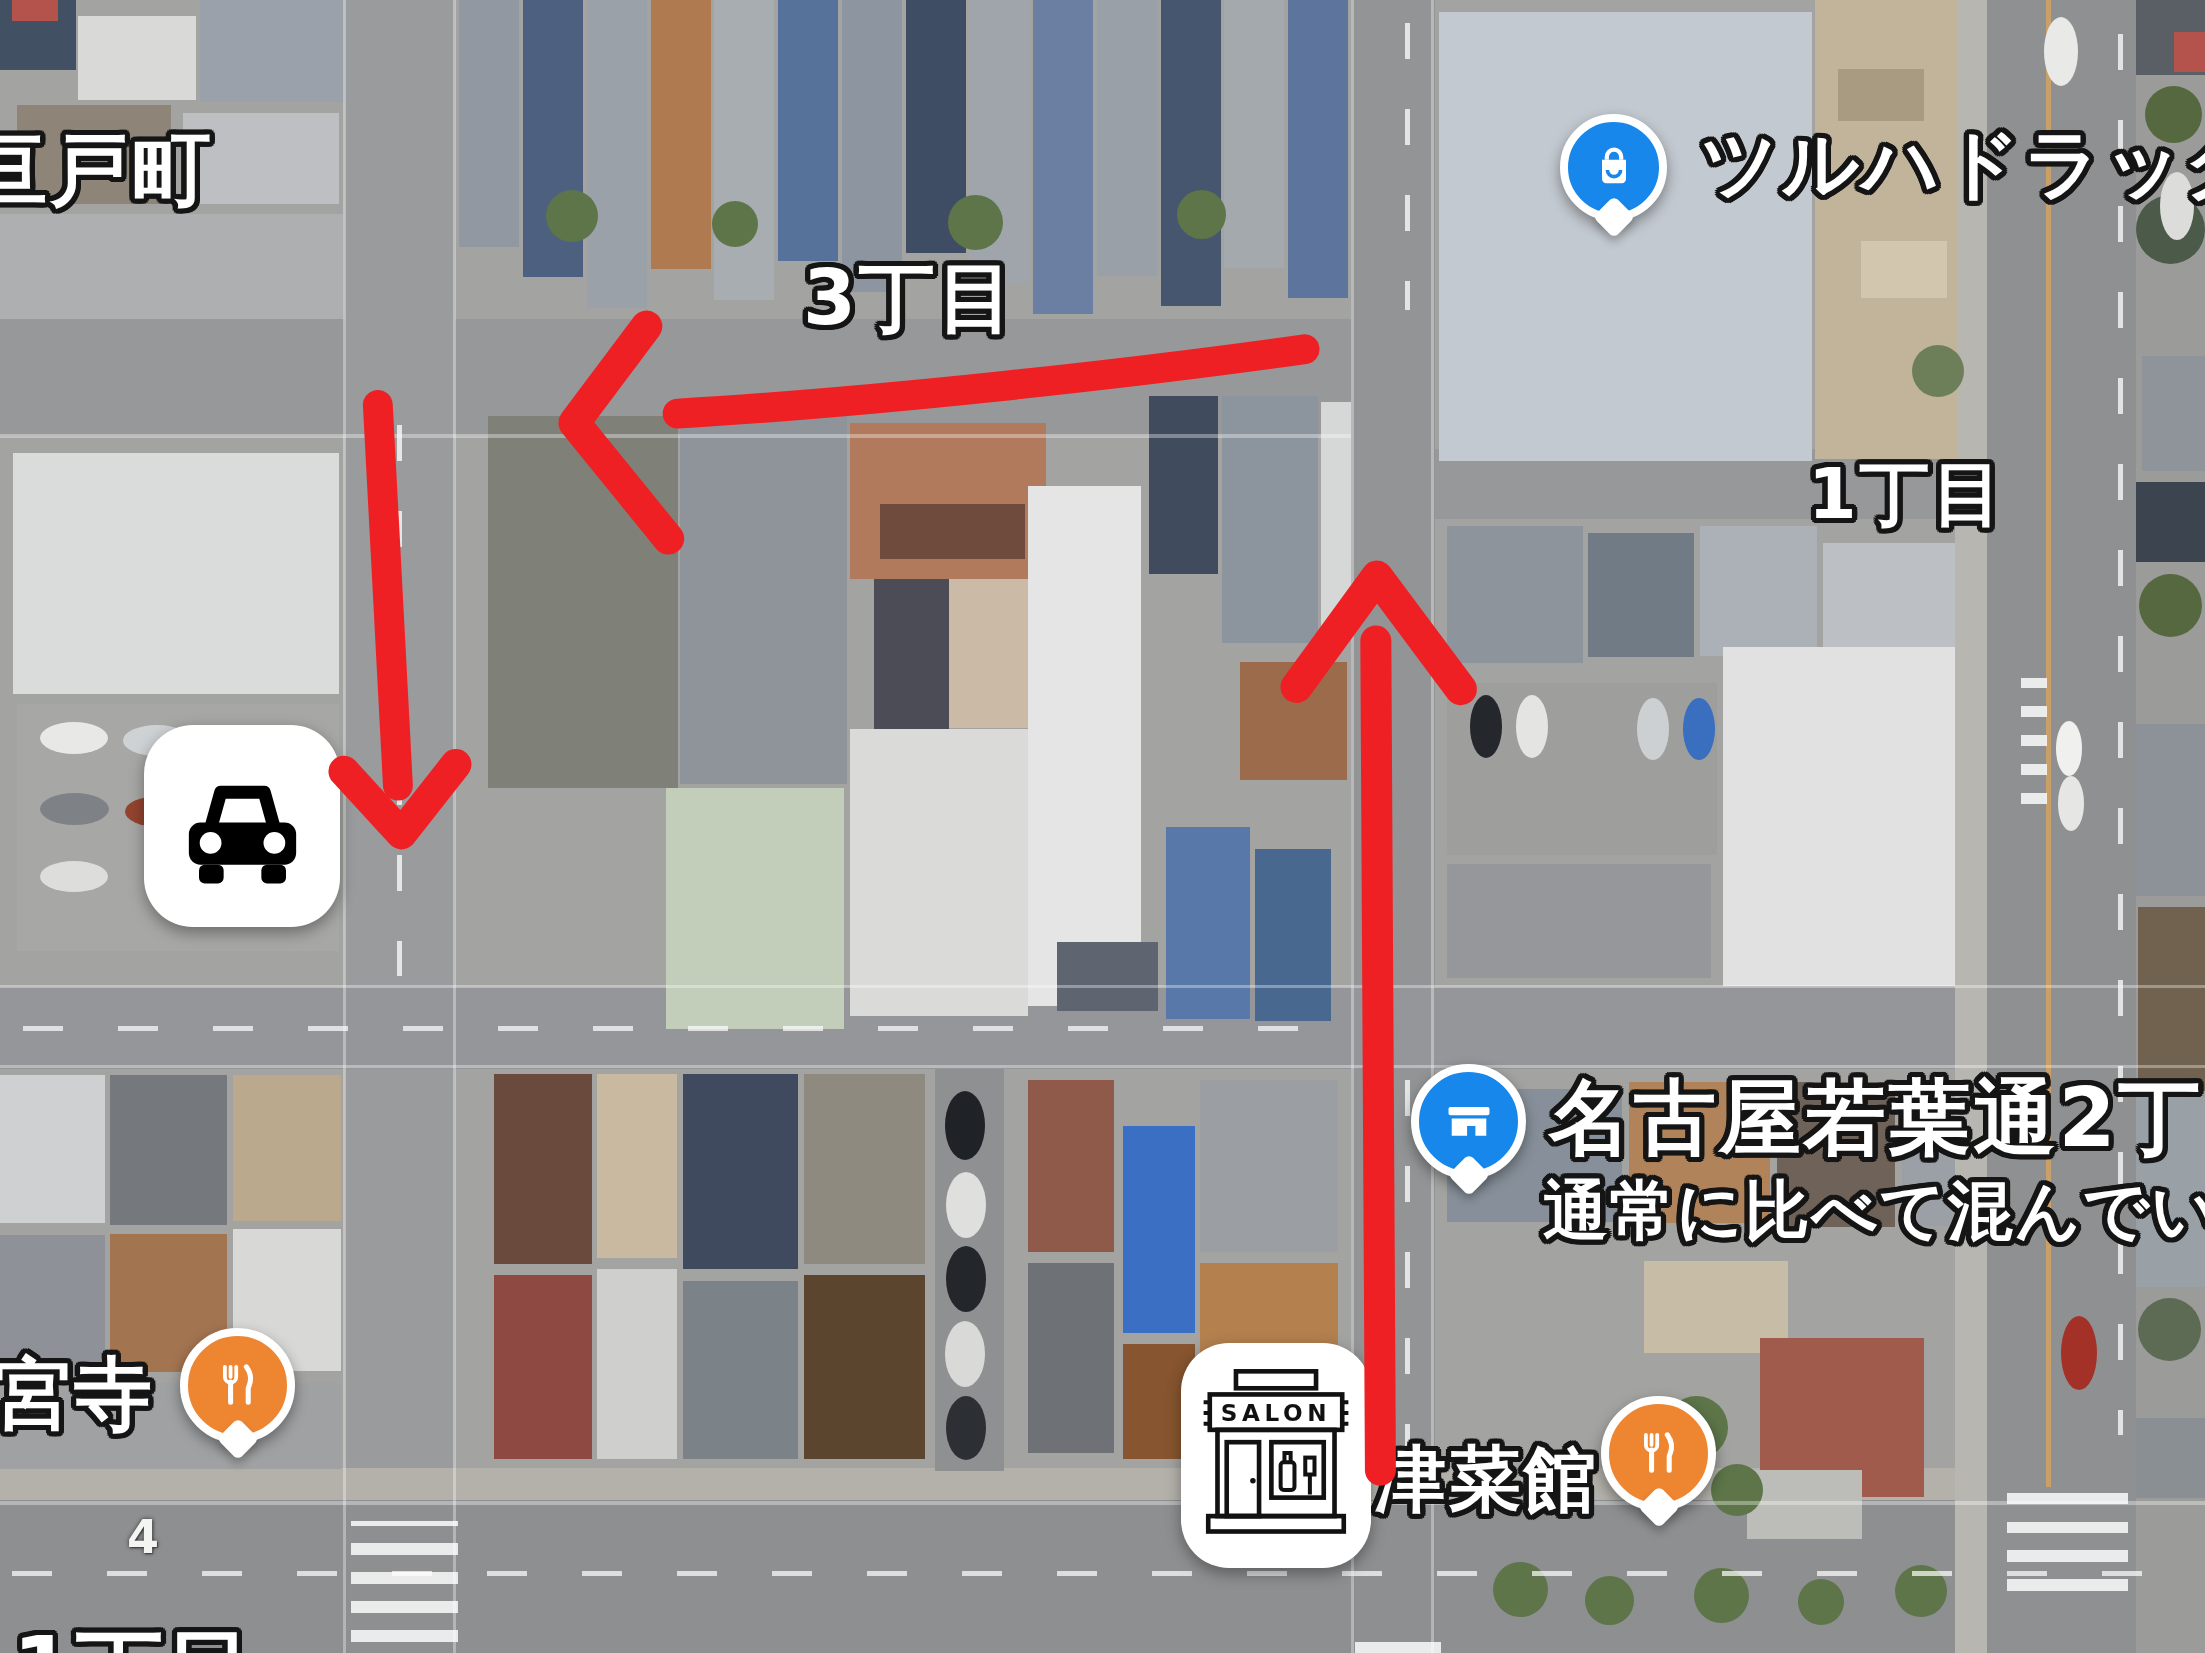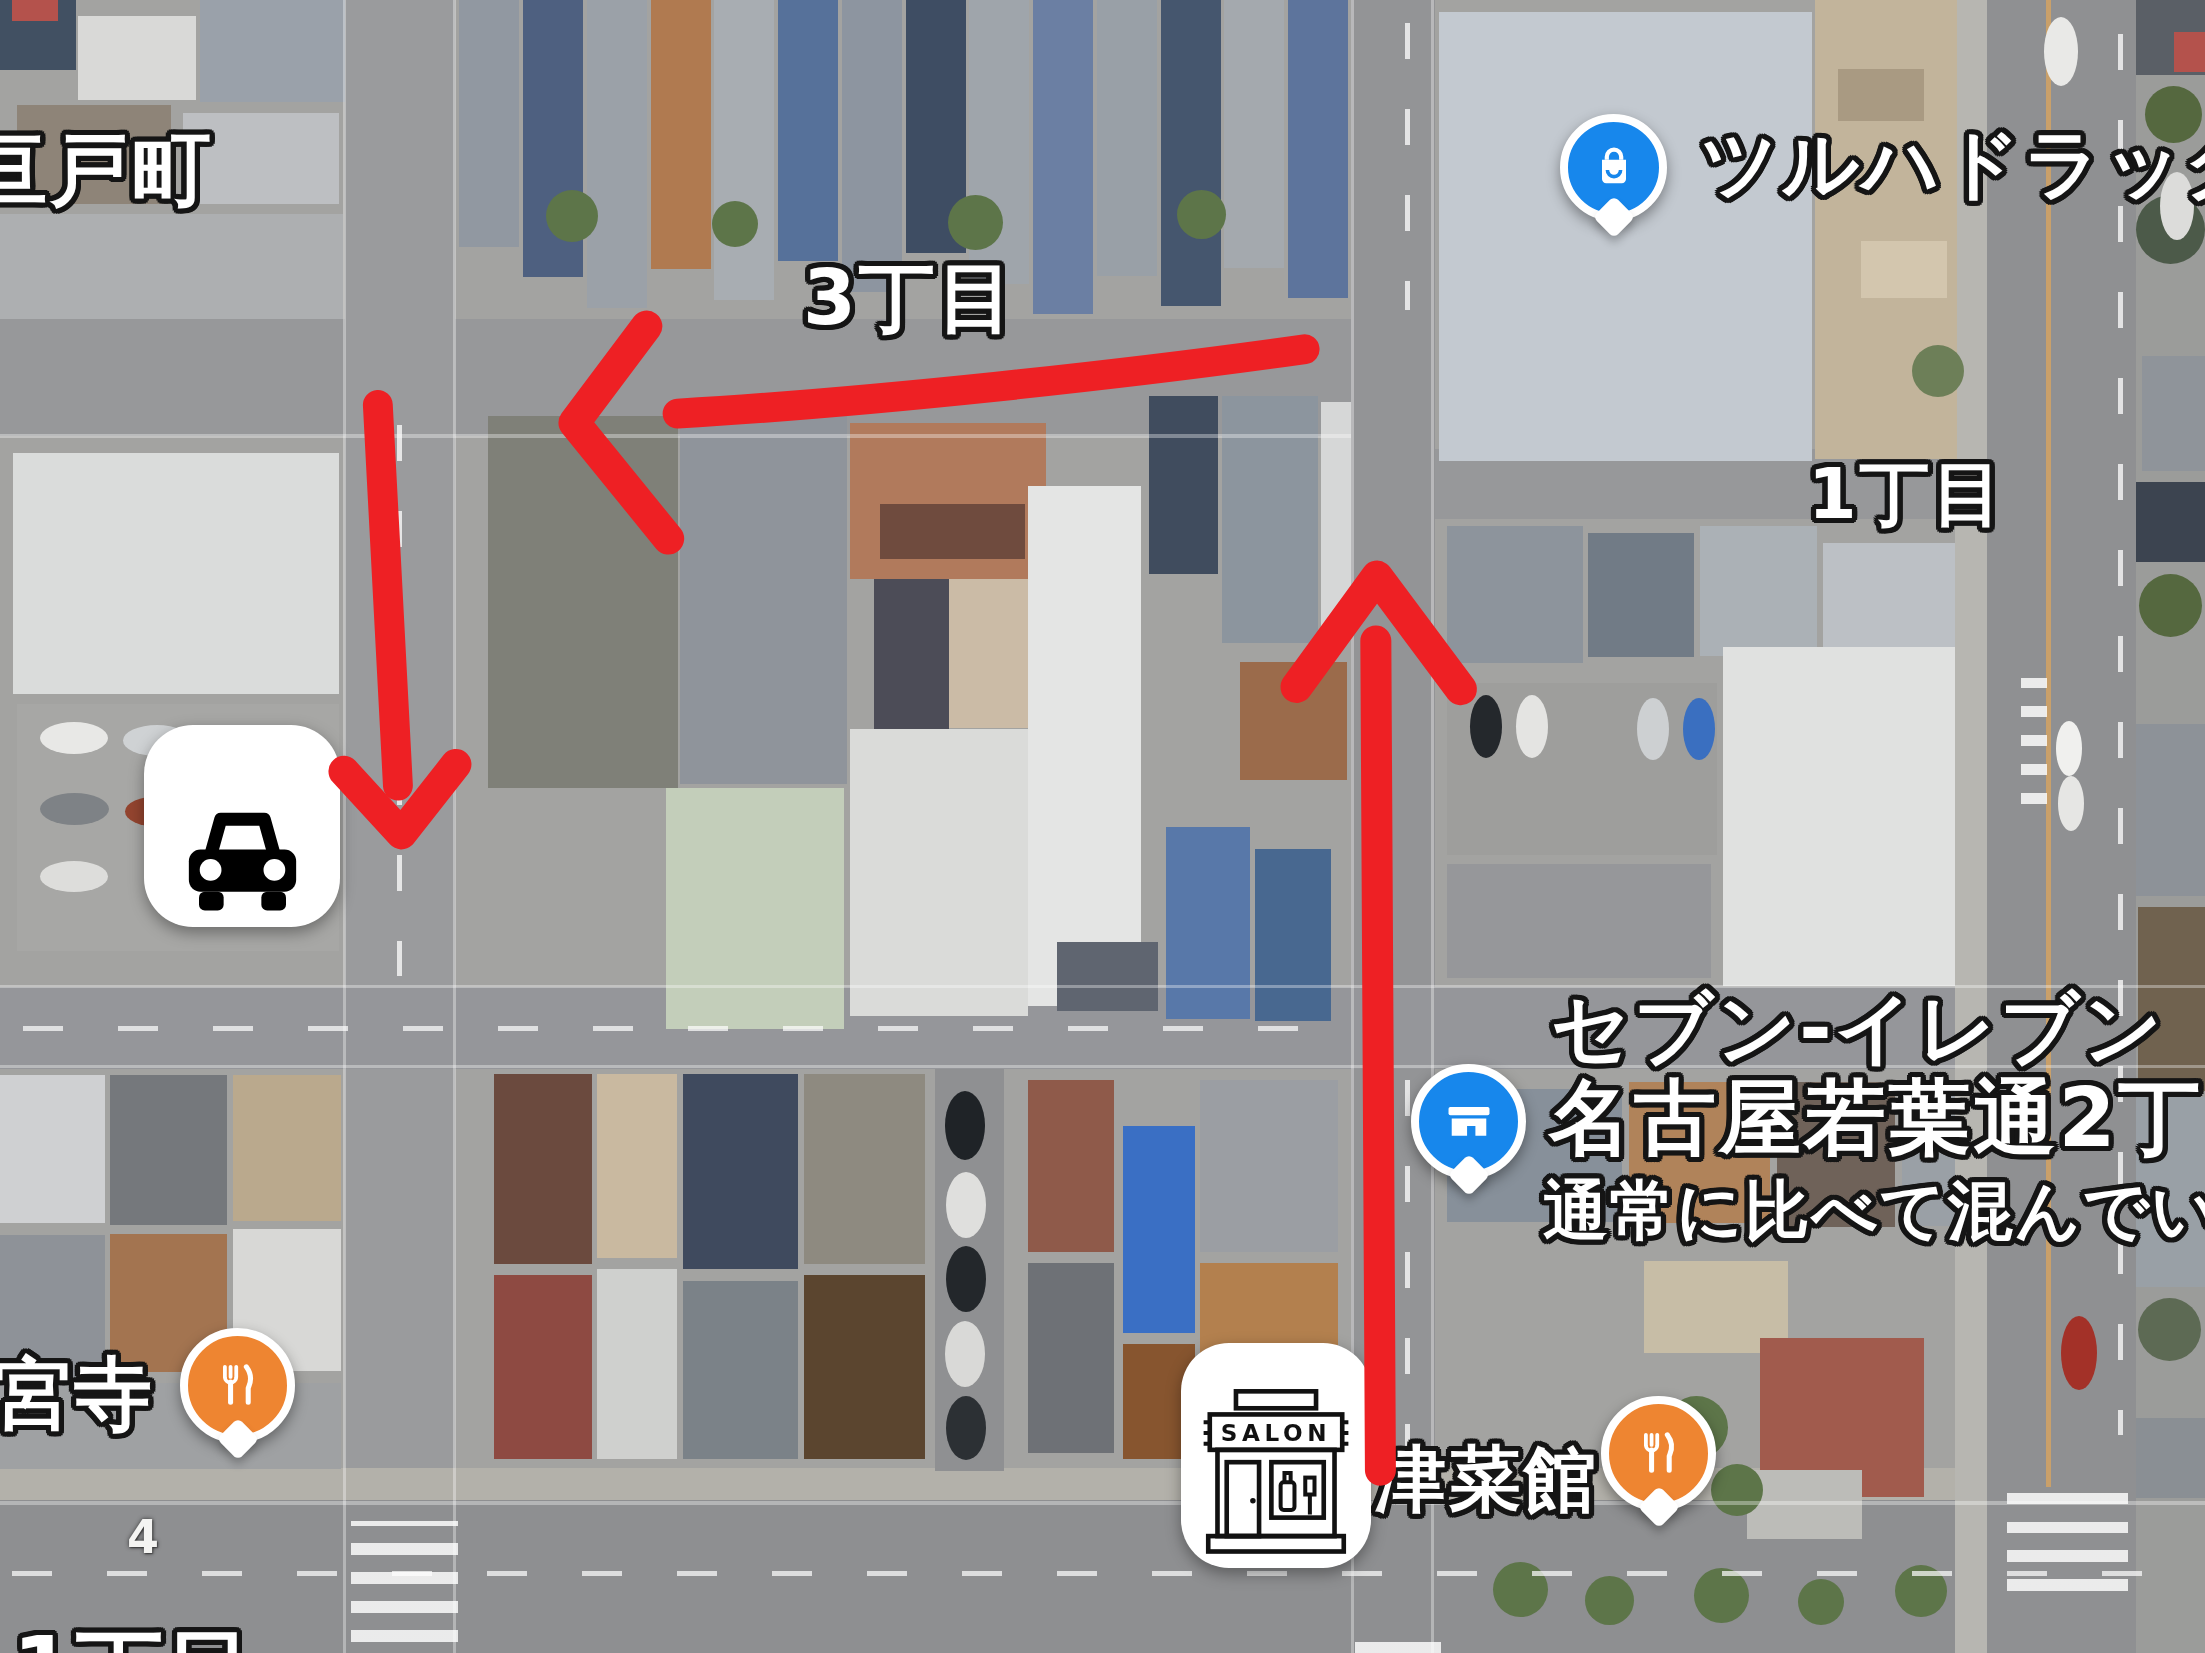--- a/index.html
+++ b/index.html
@@ -31,21 +31,21 @@
   }
   .pin .tail{
     width:30px;height:30px;background:#fff;border-radius:5.7px;
     transform:rotate(45deg);margin:-19.5px auto 0;
     box-shadow:4.6px 4.6px 8px rgba(0,0,0,.22);
   }
   
   .sticker{
     position:absolute;z-index:26;background:#fff;
     box-shadow:0 5.7px 15px rgba(0,0,0,.35);
-    display:flex;align-items:flex-end;justify-content:center;
+    display:flex;align-items:center;justify-content:center;
   }
   
   #arrows{position:absolute;left:0;top:0;z-index:30;}
   
   .bgitem{position:absolute;}
   .tree{border-radius:50%;}
   .cw{background:repeating-linear-gradient(0deg, rgba(255,255,255,.82) 0 11.5px, rgba(255,255,255,0) 11.5px 29px);}
   .lane-v{background:repeating-linear-gradient(180deg, rgba(255,255,255,.75) 0 36px, rgba(255,255,255,0) 36px 86px);}
   .lane-h{background:repeating-linear-gradient(90deg, rgba(255,255,255,.7) 0 40px, rgba(255,255,255,0) 40px 95px);}
   .edge{background:rgba(255,255,255,.34);}
@@ -253,21 +253,20 @@
     <div class="bubble" style="width:115px;height:115px;background:#1787ec;">
       <span>
         <svg width="64" height="64" viewBox="0 0 100 100">
           <rect x="18" y="28" width="64" height="13" rx="3" fill="#fff"></rect>
           <path d="M23 46 h54 v27 h-17 v-15 h-13 v15 h-24 z" fill="#fff"></path>
         </svg>
       </span>
     </div>
     <div class="tail"></div>
   </div>
-  <div class="map-label" style="left:1551px;top:989px;font-size:78px;">セブン-イレブン</div>
   <div class="map-label" style="left:1549px;top:1077px;font-size:82px;">名古屋若葉通2丁目店</div>
   <div class="map-label" style="left:1543px;top:1178px;font-size:65px;letter-spacing:1.7px;">通常に比べて混んでいませ</div>
 
   <div class="pin" style="left:180px;top:1328px;">
     <div class="bubble" style="width:115px;height:115px;background:#ee8531;">
       <span>
         <svg width="63" height="63" viewBox="0 0 100 100">
           <path d="M30 22 v16 M39 22 v16 M48 22 v16" stroke="#fff" stroke-width="6" stroke-linecap="round"></path>
           <path d="M30 38 a9 9 0 0 0 18 0" fill="none" stroke="#fff" stroke-width="6"></path>
           <path d="M39 46 v32" stroke="#fff" stroke-width="8" stroke-linecap="round"></path>

